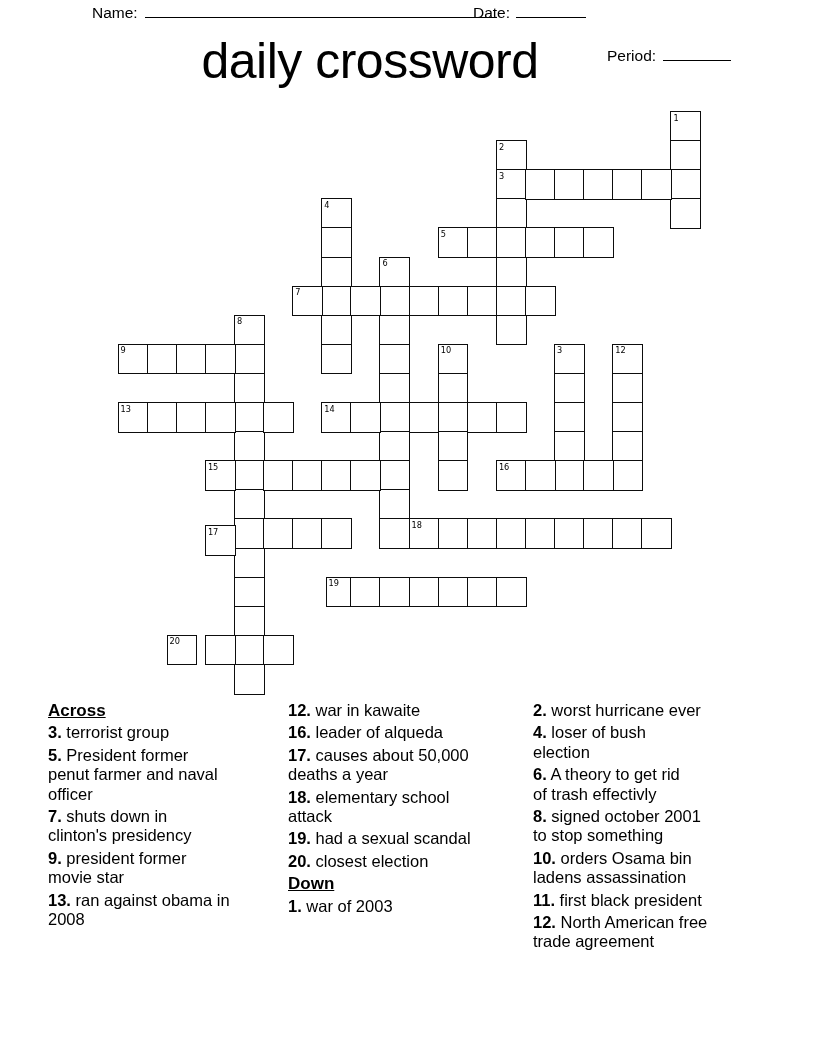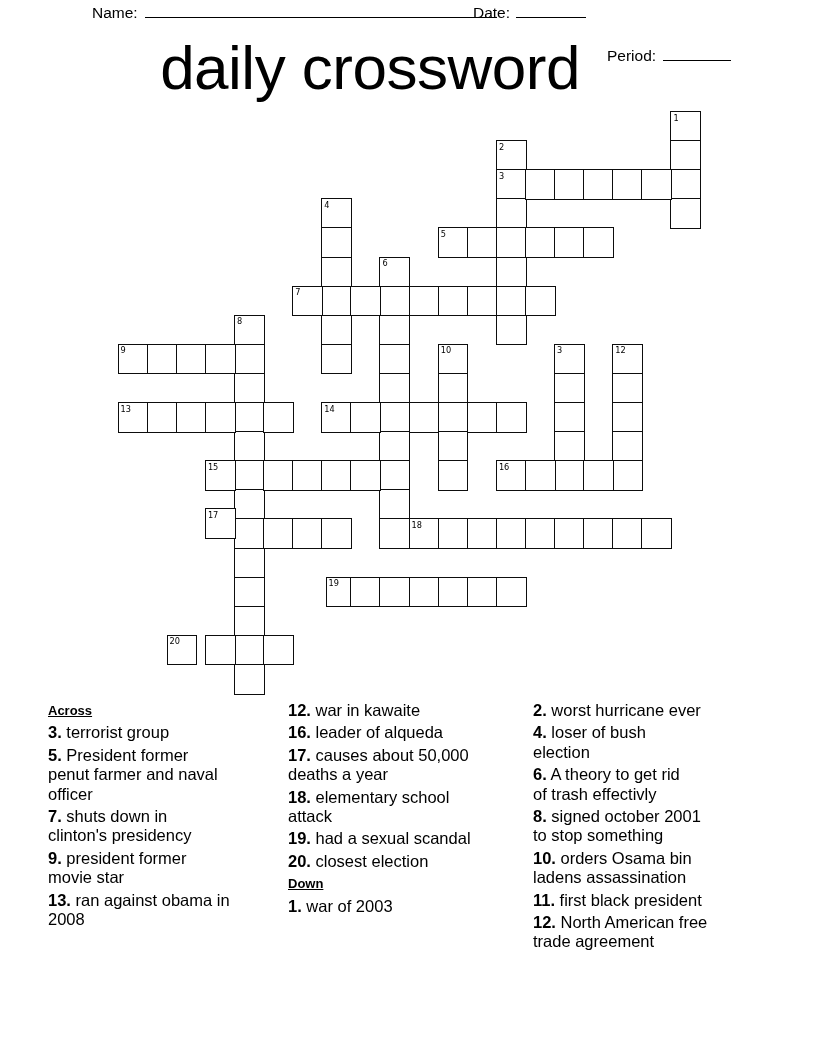--- a/index.html
+++ b/index.html
@@ -13,38 +13,38 @@
   .blank{display:inline-block;border-bottom:1.6px solid #000;height:15px;vertical-align:baseline;}
   #name-group{left:48px;margin-left:44px;}
   #date-group{left:473px;}
   #period-group{left:607px;margin-top:43px;}
   #name-group .blank{width:352px;margin-left:7px;}
   #date-group .blank{width:70px;margin-left:6px;}
   #period-group .blank{width:68px;margin-left:7px;}
   
   .title{
     position:absolute;top:31px;left:0;width:740px;text-align:center;
-    font-size:62px;line-height:1.2;font-weight:normal;letter-spacing:-0.5px;
+    font-size:50px;line-height:1.2;font-weight:normal;letter-spacing:-0.5px;
   }
   
   #grid{position:absolute;left:117.6px;top:111px;width:584px;height:584px;}
   .cell{
     position:absolute;width:30.7px;height:30.7px;box-sizing:border-box;
     border:1.6px solid #0d0d0d;background:#ffffff;
   }
   .cellnum{
     position:absolute;left:2px;top:1.5px;font-size:8.2px;line-height:1;
     font-family:"DejaVu Sans",sans-serif;color:#000;
   }
   
   .clue-col{position:absolute;top:701px;font-size:16.5px;line-height:19.4px;white-space:nowrap;}
   #clue-col-1{left:48px;}
   #clue-col-2{left:288px;}
   #clue-col-3{left:533px;}
-  .clue-heading{font-weight:bold;text-decoration:underline;margin:0 0 3px 0;font-size:13px;}
+  .clue-heading{font-weight:bold;text-decoration:underline;margin:0 0 3px 0;font-size:17px;}
   .clue{margin:0 0 3px 0;}
   .clue .num{font-weight:bold;}
 </style>
 </head>
 <body>
 
 <div class="hdr-group" id="name-group">
   <span class="hdr-label">Name:</span><span class="blank"></span>
 </div>
 <div class="hdr-group" id="date-group">
@@ -175,21 +175,21 @@
     </div>
     <div class="cell" style="left: 145.5px; top: 349.2px;"></div>
     <div class="cell" style="left: 174.6px; top: 349.2px;"></div>
     <div class="cell" style="left: 203.7px; top: 349.2px;"></div>
     <div class="cell" style="left: 232.8px; top: 349.2px;"></div>
     <div class="cell" style="left: 378.3px; top: 349.2px;">
       <span class="cellnum">16</span>
     </div>
     <div class="cell" style="left: 407.4px; top: 349.2px;"></div>
     <div class="cell" style="left: 465.6px; top: 349.2px;"></div>
-    <div class="cell" style="left: 87.3px; top: 397px; padding-left: 28px;">
+    <div class="cell" style="left: 87.3px; top: 414px; padding-left: 28px;">
       <span class="cellnum">17</span>
     </div>
     <div class="cell" style="left: 145.5px; top: 407.4px;"></div>
     <div class="cell" style="left: 174.6px; top: 407.4px;"></div>
     <div class="cell" style="left: 203.7px; top: 407.4px;"></div>
     <div class="cell" style="left: 291px; top: 407.4px;">
       <span class="cellnum">18</span>
     </div>
     <div class="cell" style="left: 320.1px; top: 407.4px;"></div>
     <div class="cell" style="left: 349.2px; top: 407.4px;"></div>

